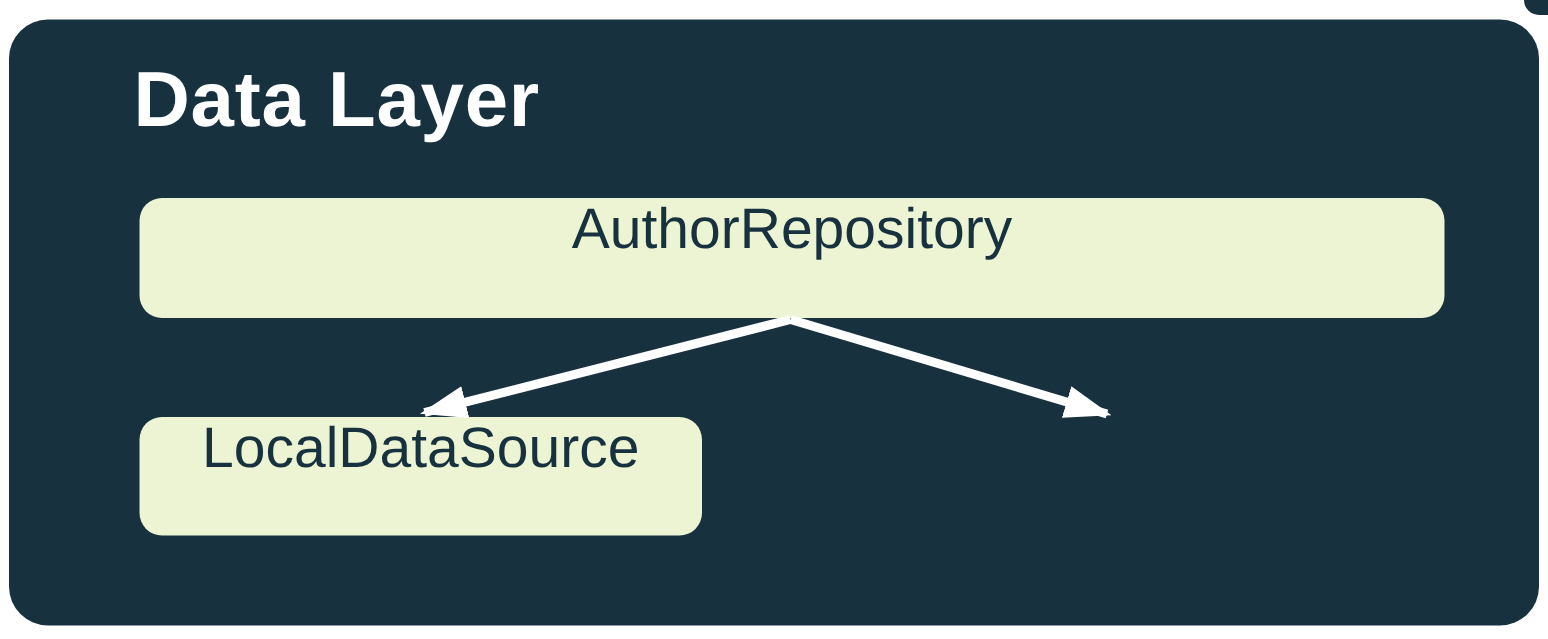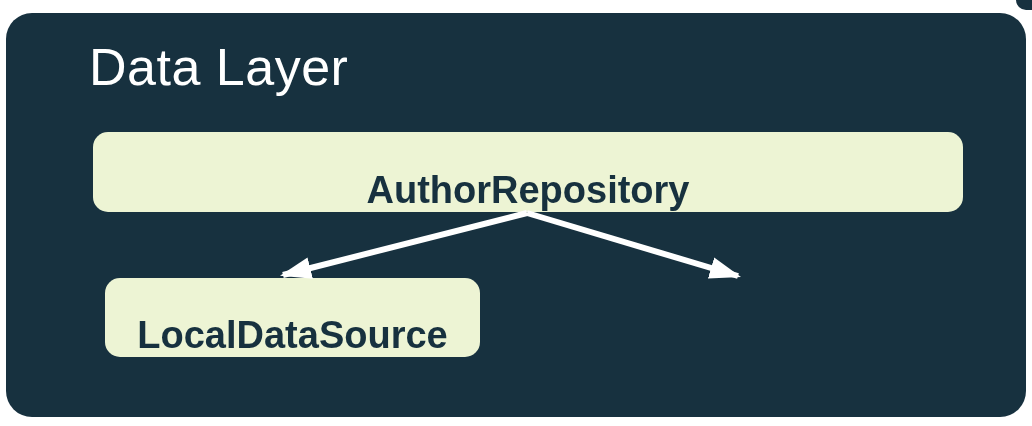--- a/index.html
+++ b/index.html
@@ -22,36 +22,36 @@
     background:var(--container-bg);
     border-radius:0 0 0 10px;
   }
   .card{
     position:absolute;left:6px;top:13px;width:1020px;height:404px;
     background:var(--container-bg);
     border-radius:26px;
   }
   .diagram-title{
     position:absolute;left:89px;top:41px;
-    font-size:52px;line-height:1;font-weight:400;
+    font-size:52px;line-height:1;font-weight:700;
     color:var(--title-text);
     letter-spacing:0.5px;
     white-space:nowrap;
   }
   .node{
     position:absolute;
     background:var(--node-bg);
     border-radius:15px;
-    display:flex;align-items:flex-end;justify-content:center;
-    font-size:38px;font-weight:700;
+    display:flex;align-items:flex-start;justify-content:center;
+    font-size:38px;font-weight:400;
     color:var(--node-text);
     white-space:nowrap;
   }
   .node-repo{left:93px;top:132px;width:870px;height:80px;}
-  .node-local{left:93px;top:278px;width:375px;height:79px;margin-left:12px;}
+  .node-local{left:93px;top:278px;width:375px;height:79px;}
   .node-network{left:527px;top:278px;width:436px;height:79px;}
   .arrows{
     position:absolute;left:0;top:0;width:1032px;height:426px;
     pointer-events:none;
   }
   .arrows line{stroke:var(--arrow);stroke-width:6;}
   .arrows marker path{fill:var(--arrow);}
 </style>
 </head>
 <body>

